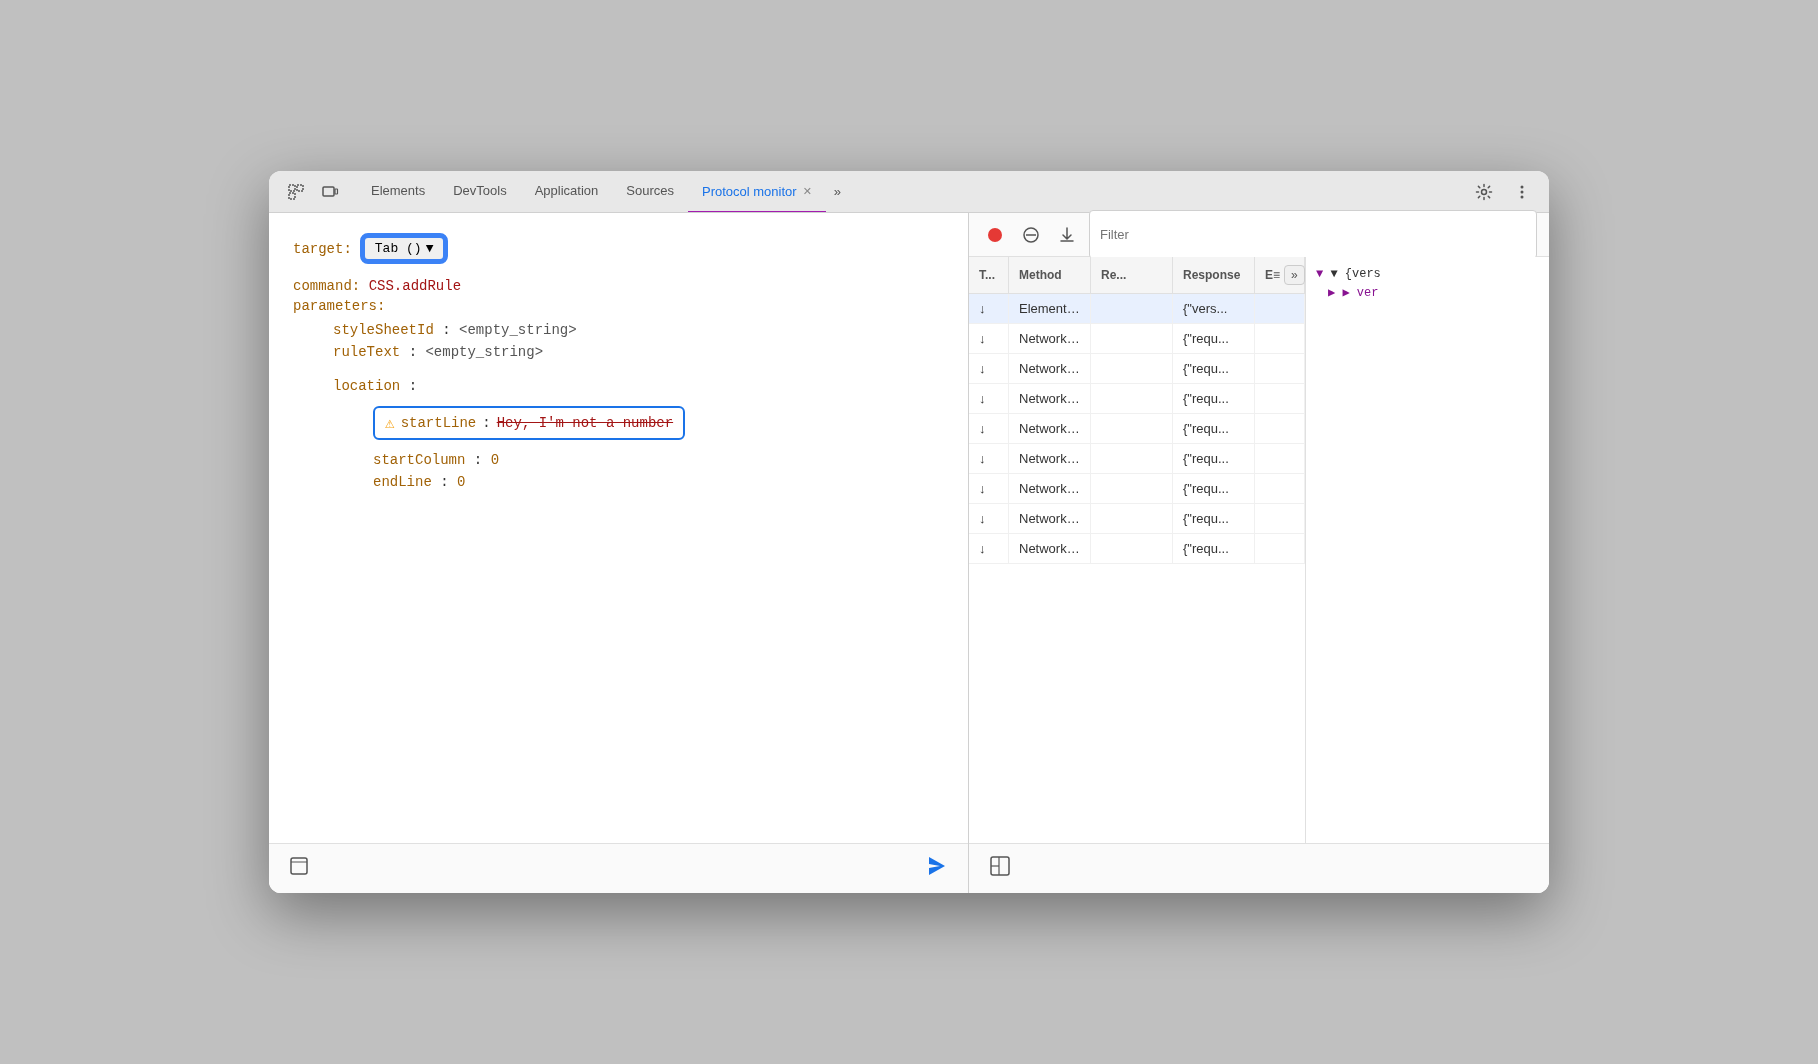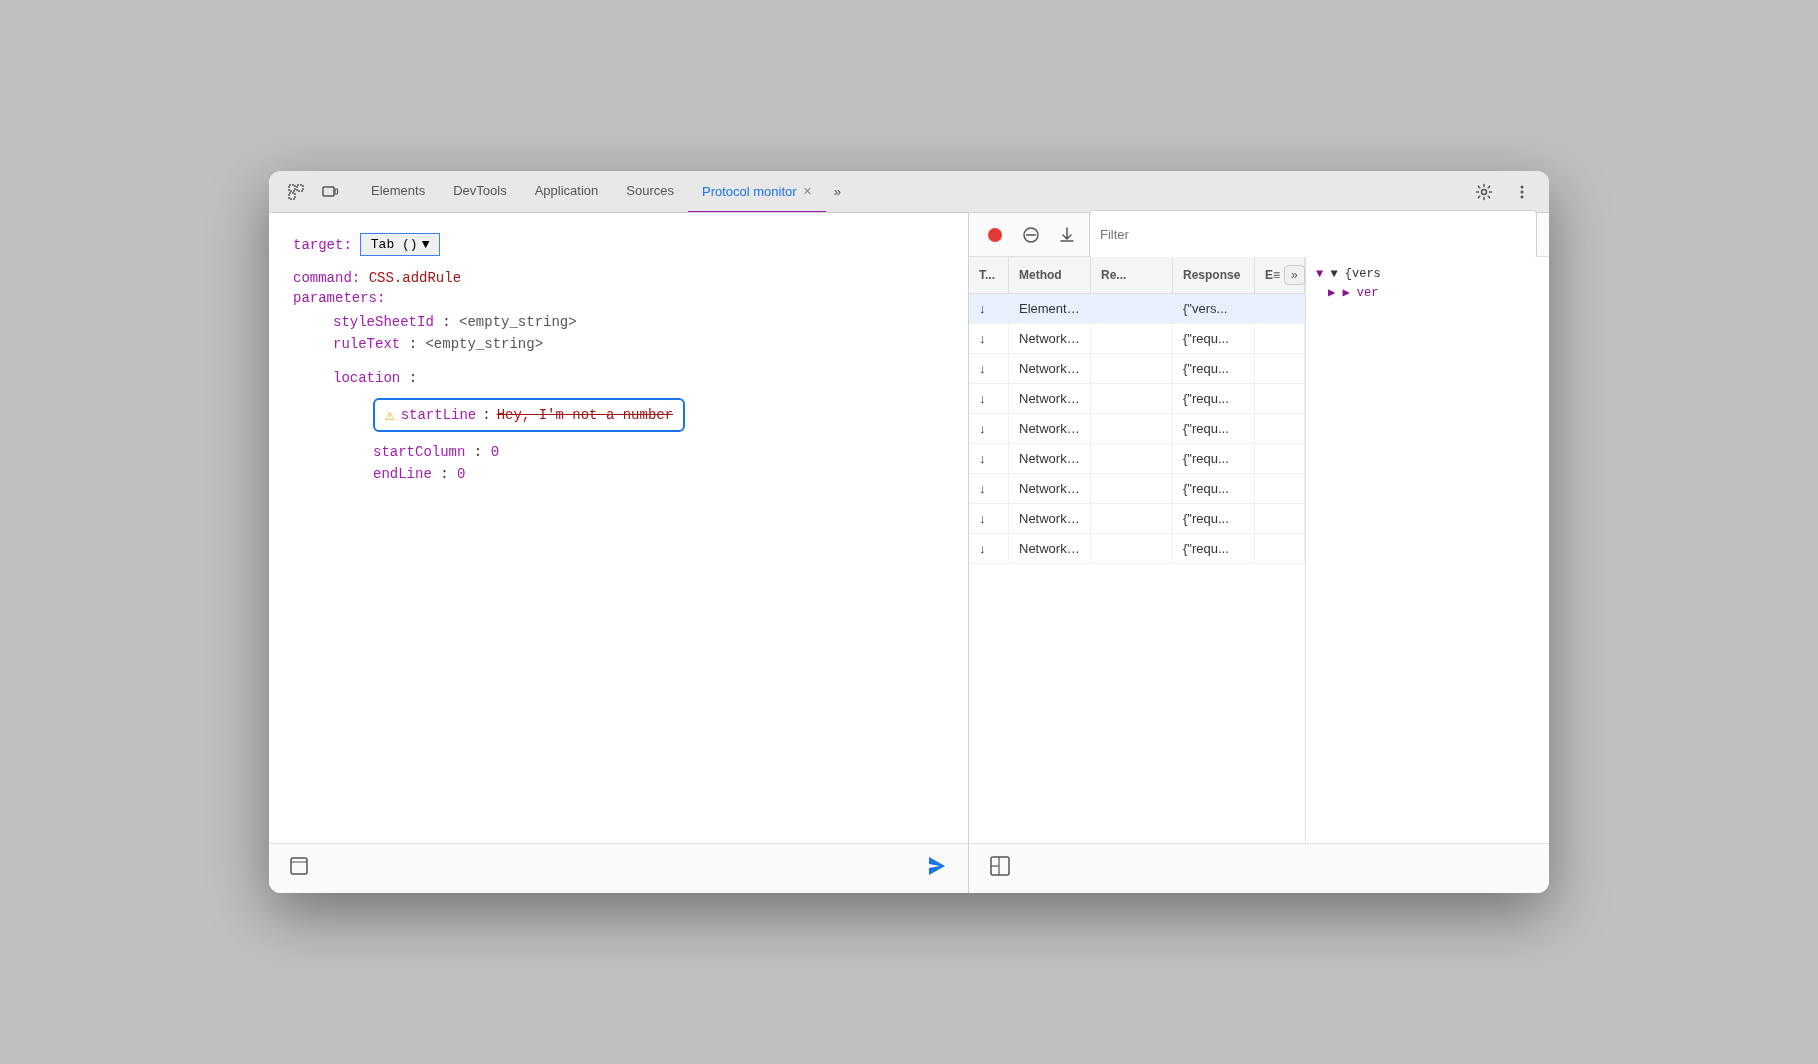--- a/index.html
+++ b/index.html
@@ -141,34 +141,34 @@
     }
 
     .left-panel-content {
       flex: 1;
       padding: 20px 24px;
       font-family: 'Courier New', Courier, monospace;
       font-size: 14px;
       overflow: auto;
     }
 
-    .key-red { color: #a21caf; }
+    .key-red { color: #a16207; }
     .punctuation { color: #333; }
 
     .target-row {
       display: flex;
       align-items: center;
       gap: 8px;
       margin-bottom: 14px;
     }
 
     .target-dropdown {
       background: #f0f0f0;
-      border: 1px solid #3b82f6;
-      border-radius: 0;
+      border: 5px solid #3b82f6;
+      border-radius: 8px;
       padding: 3px 10px;
       font-size: 13px;
       display: flex;
       align-items: center;
       gap: 4px;
       cursor: pointer;
     }
 
     .command-row { margin-bottom: 4px; }
     .parameters-row { margin-bottom: 8px; }

